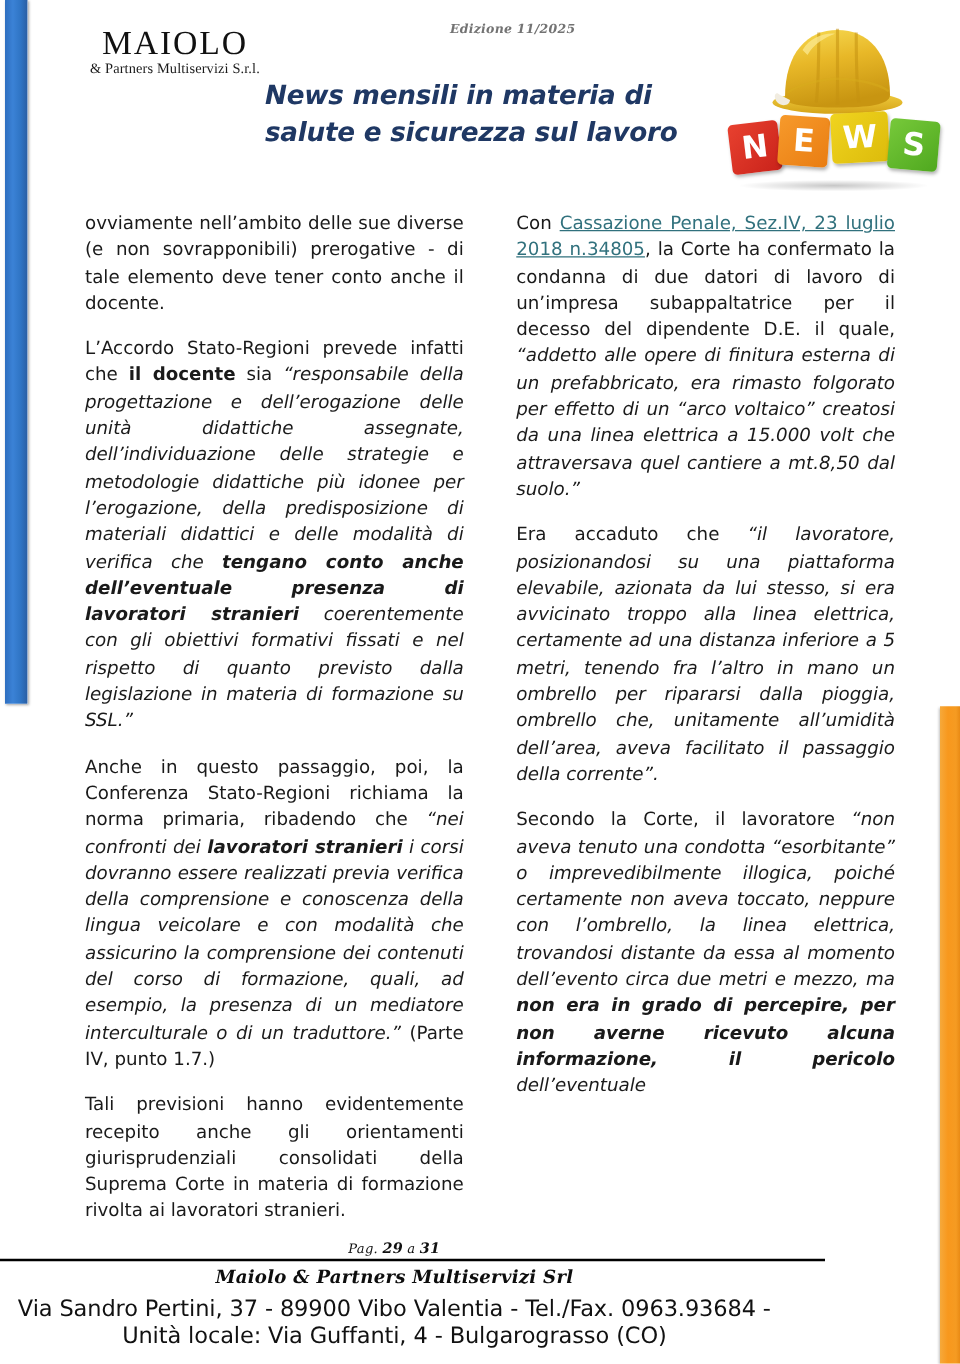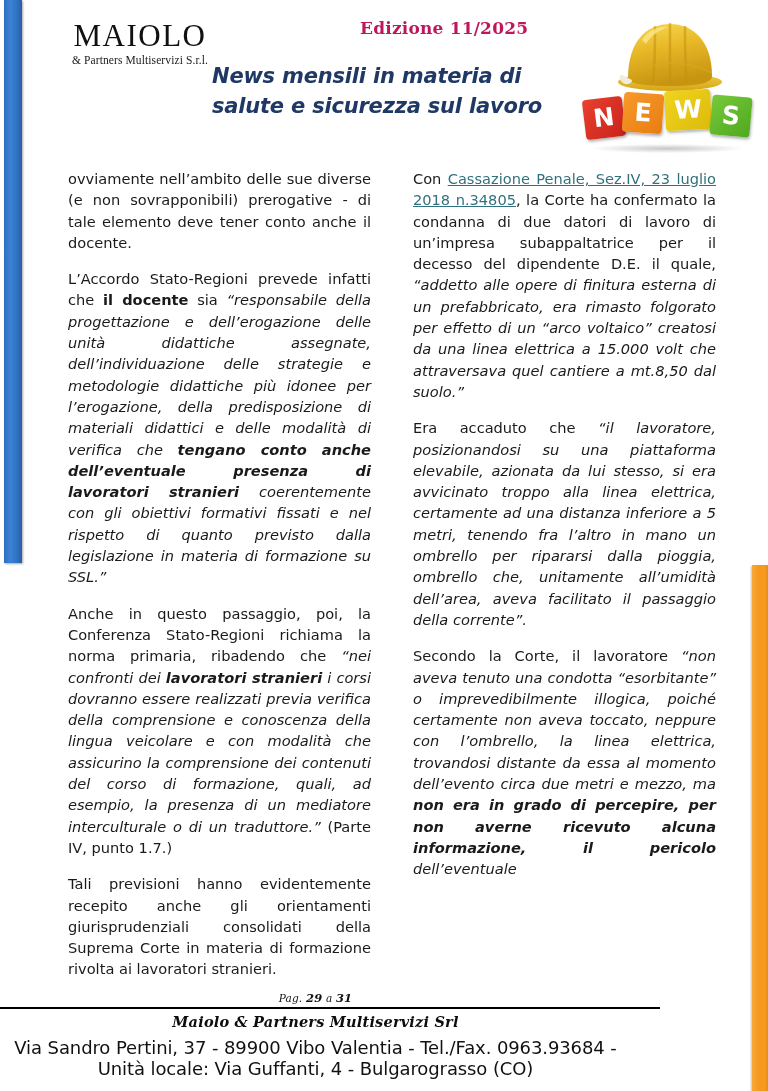--- a/index.html
+++ b/index.html
@@ -74,42 +74,43 @@
     transform: translateY(-50%);
     text-align: center;
     font-family: "Liberation Serif", serif;
     font-size: 25px;
     letter-spacing: 0px;
     color: #4a4a46;
     text-shadow: 0 1px 0 rgba(255,255,255,0.4);
   }
   .logo-name {
     font-family: "Liberation Serif", serif;
-    font-size: 31px;
+    font-size: 27px;
     letter-spacing: 1.5px;
     color: #111111;
     line-height: 1.05;
     margin-top: 2px;
   }
   .logo-sub {
     font-family: "Liberation Serif", serif;
     font-size: 11.5px;
     letter-spacing: 0.1px;
     color: #1a1a1a;
     margin-top: 1px;
   }
 
   .edition {
     position: absolute;
     left: 360px;
     top: 18px;
     font-family: "DejaVu Serif", serif;
+    font-style: italic;
     font-weight: bold;
-    font-size: 17px;
-    color: #be185d;
+    font-size: 10px;
+    color: #737373;
     letter-spacing: 0.2px;
   }
 
   .masthead-title {
     position: absolute;
     left: 212px;
     top: 62px;
     width: 360px;
     text-align: left;
     font-family: "DejaVu Sans", sans-serif;

